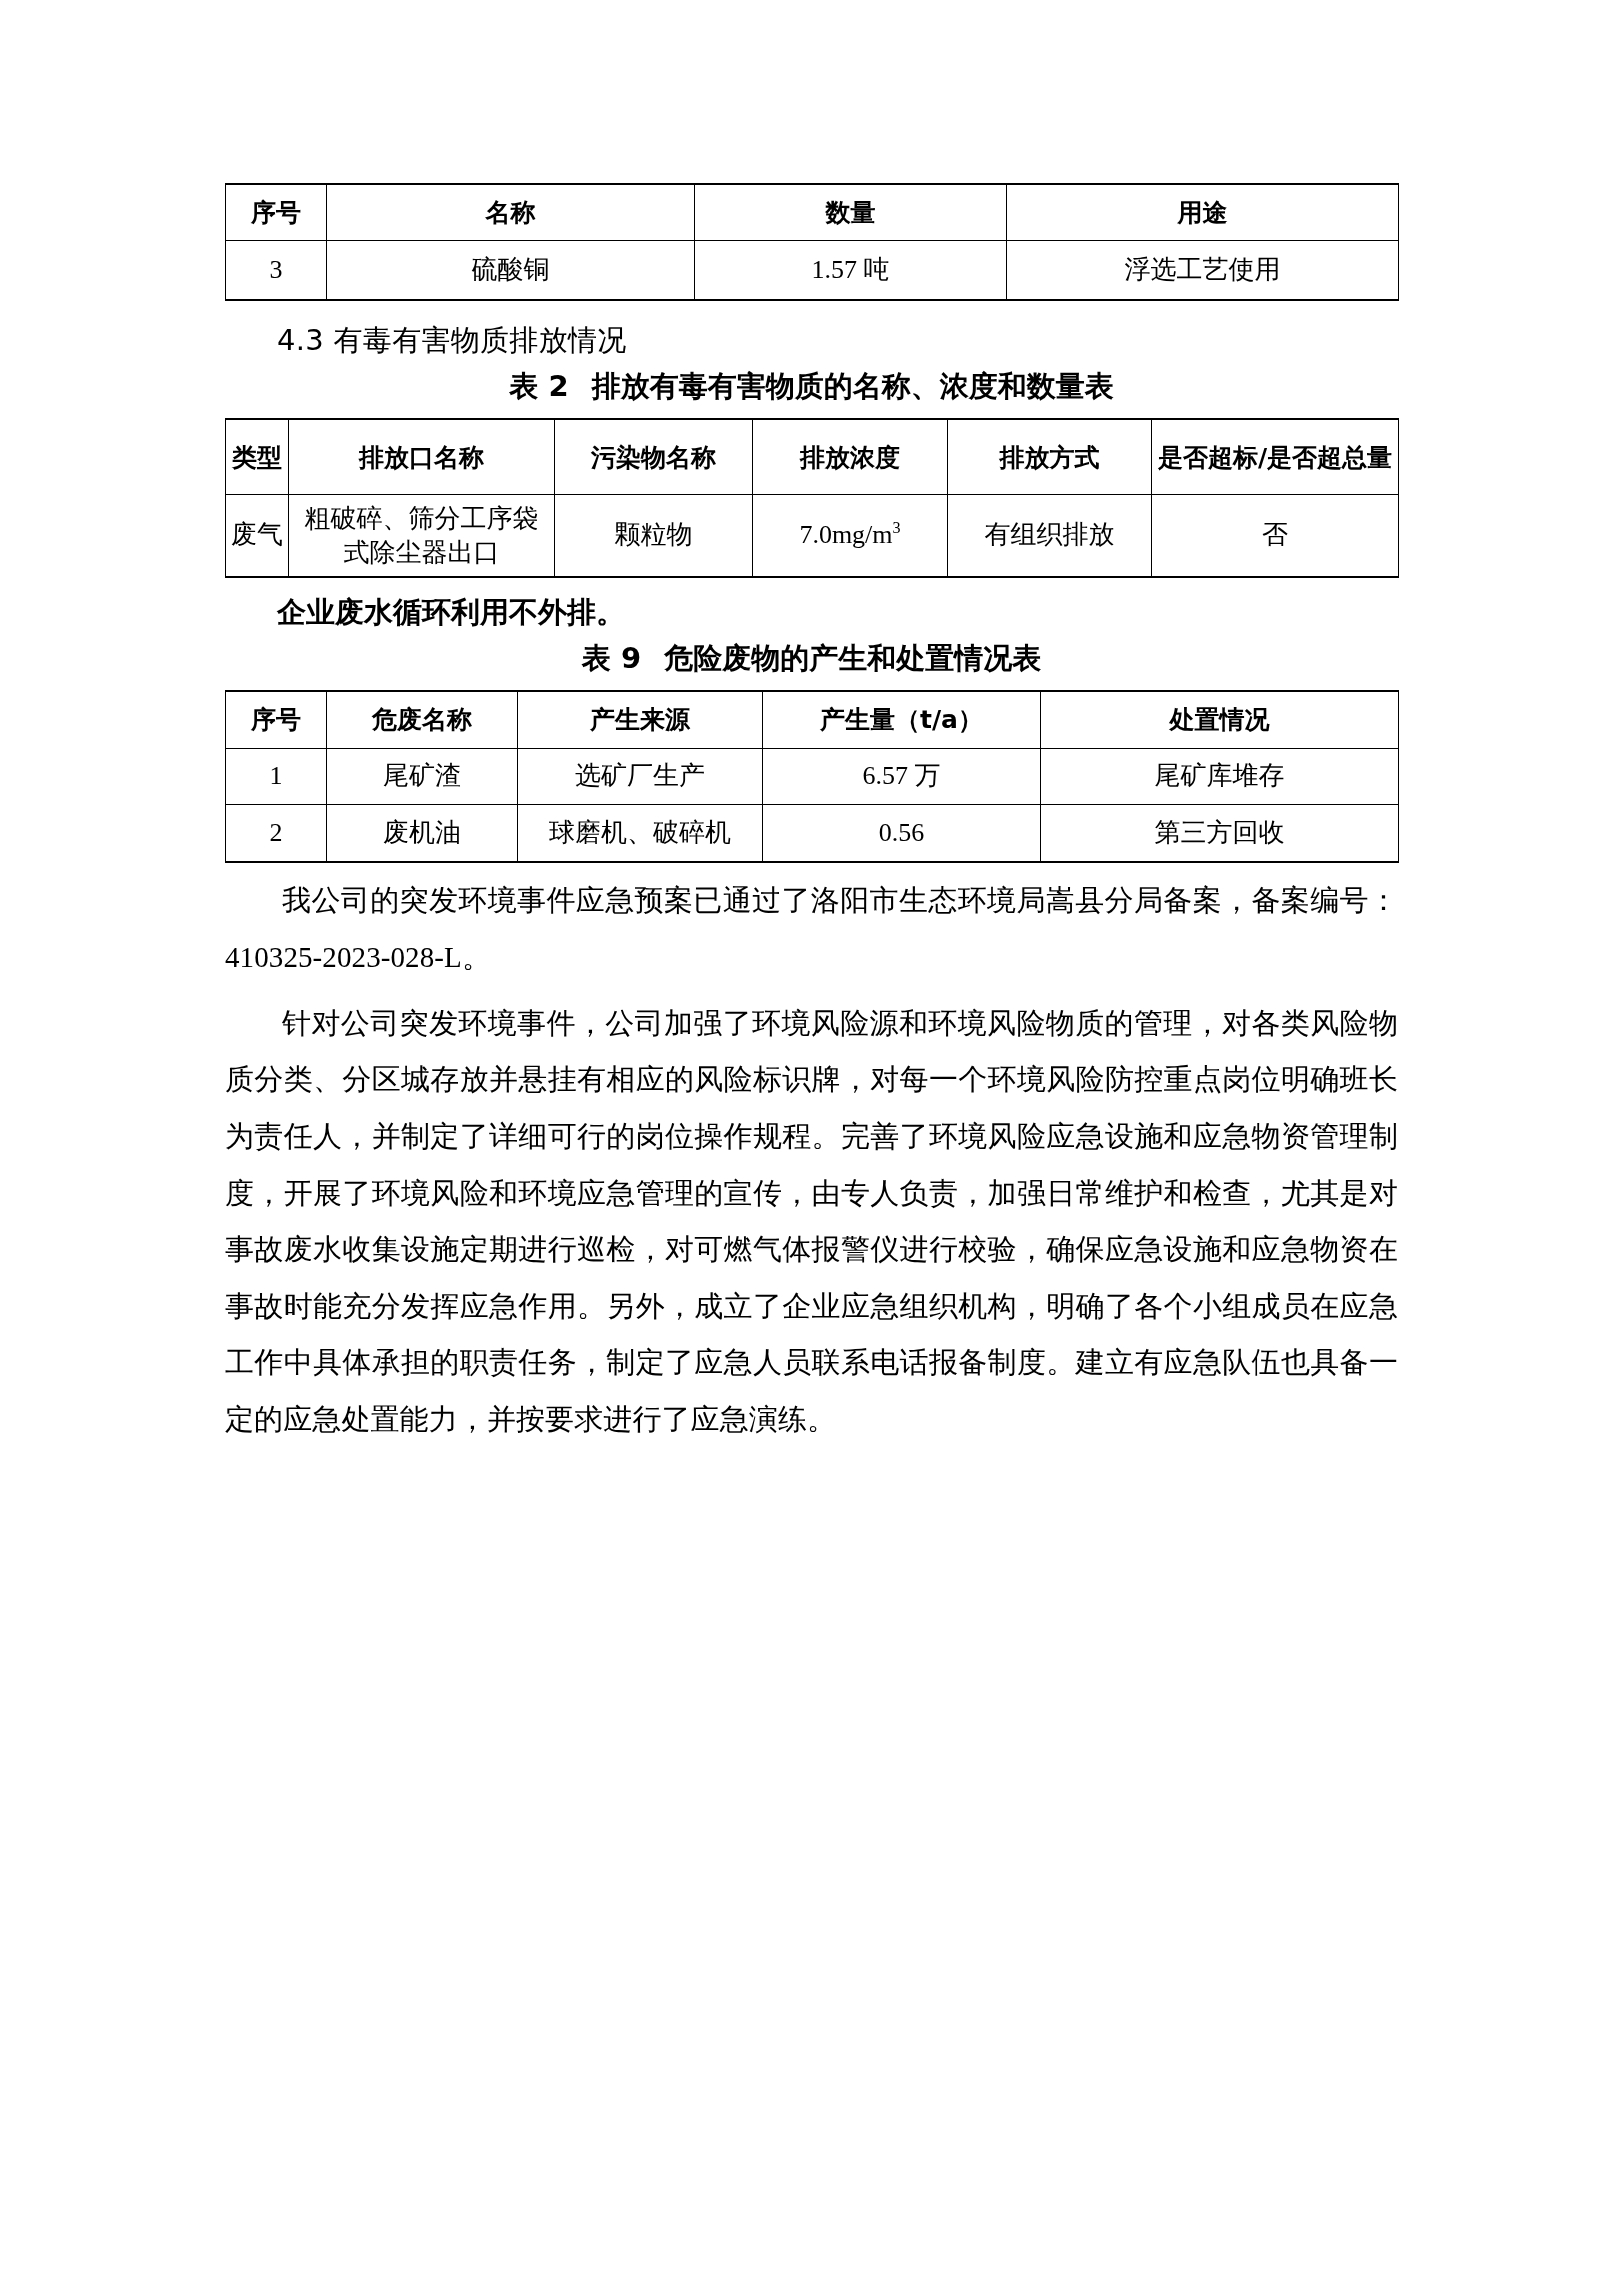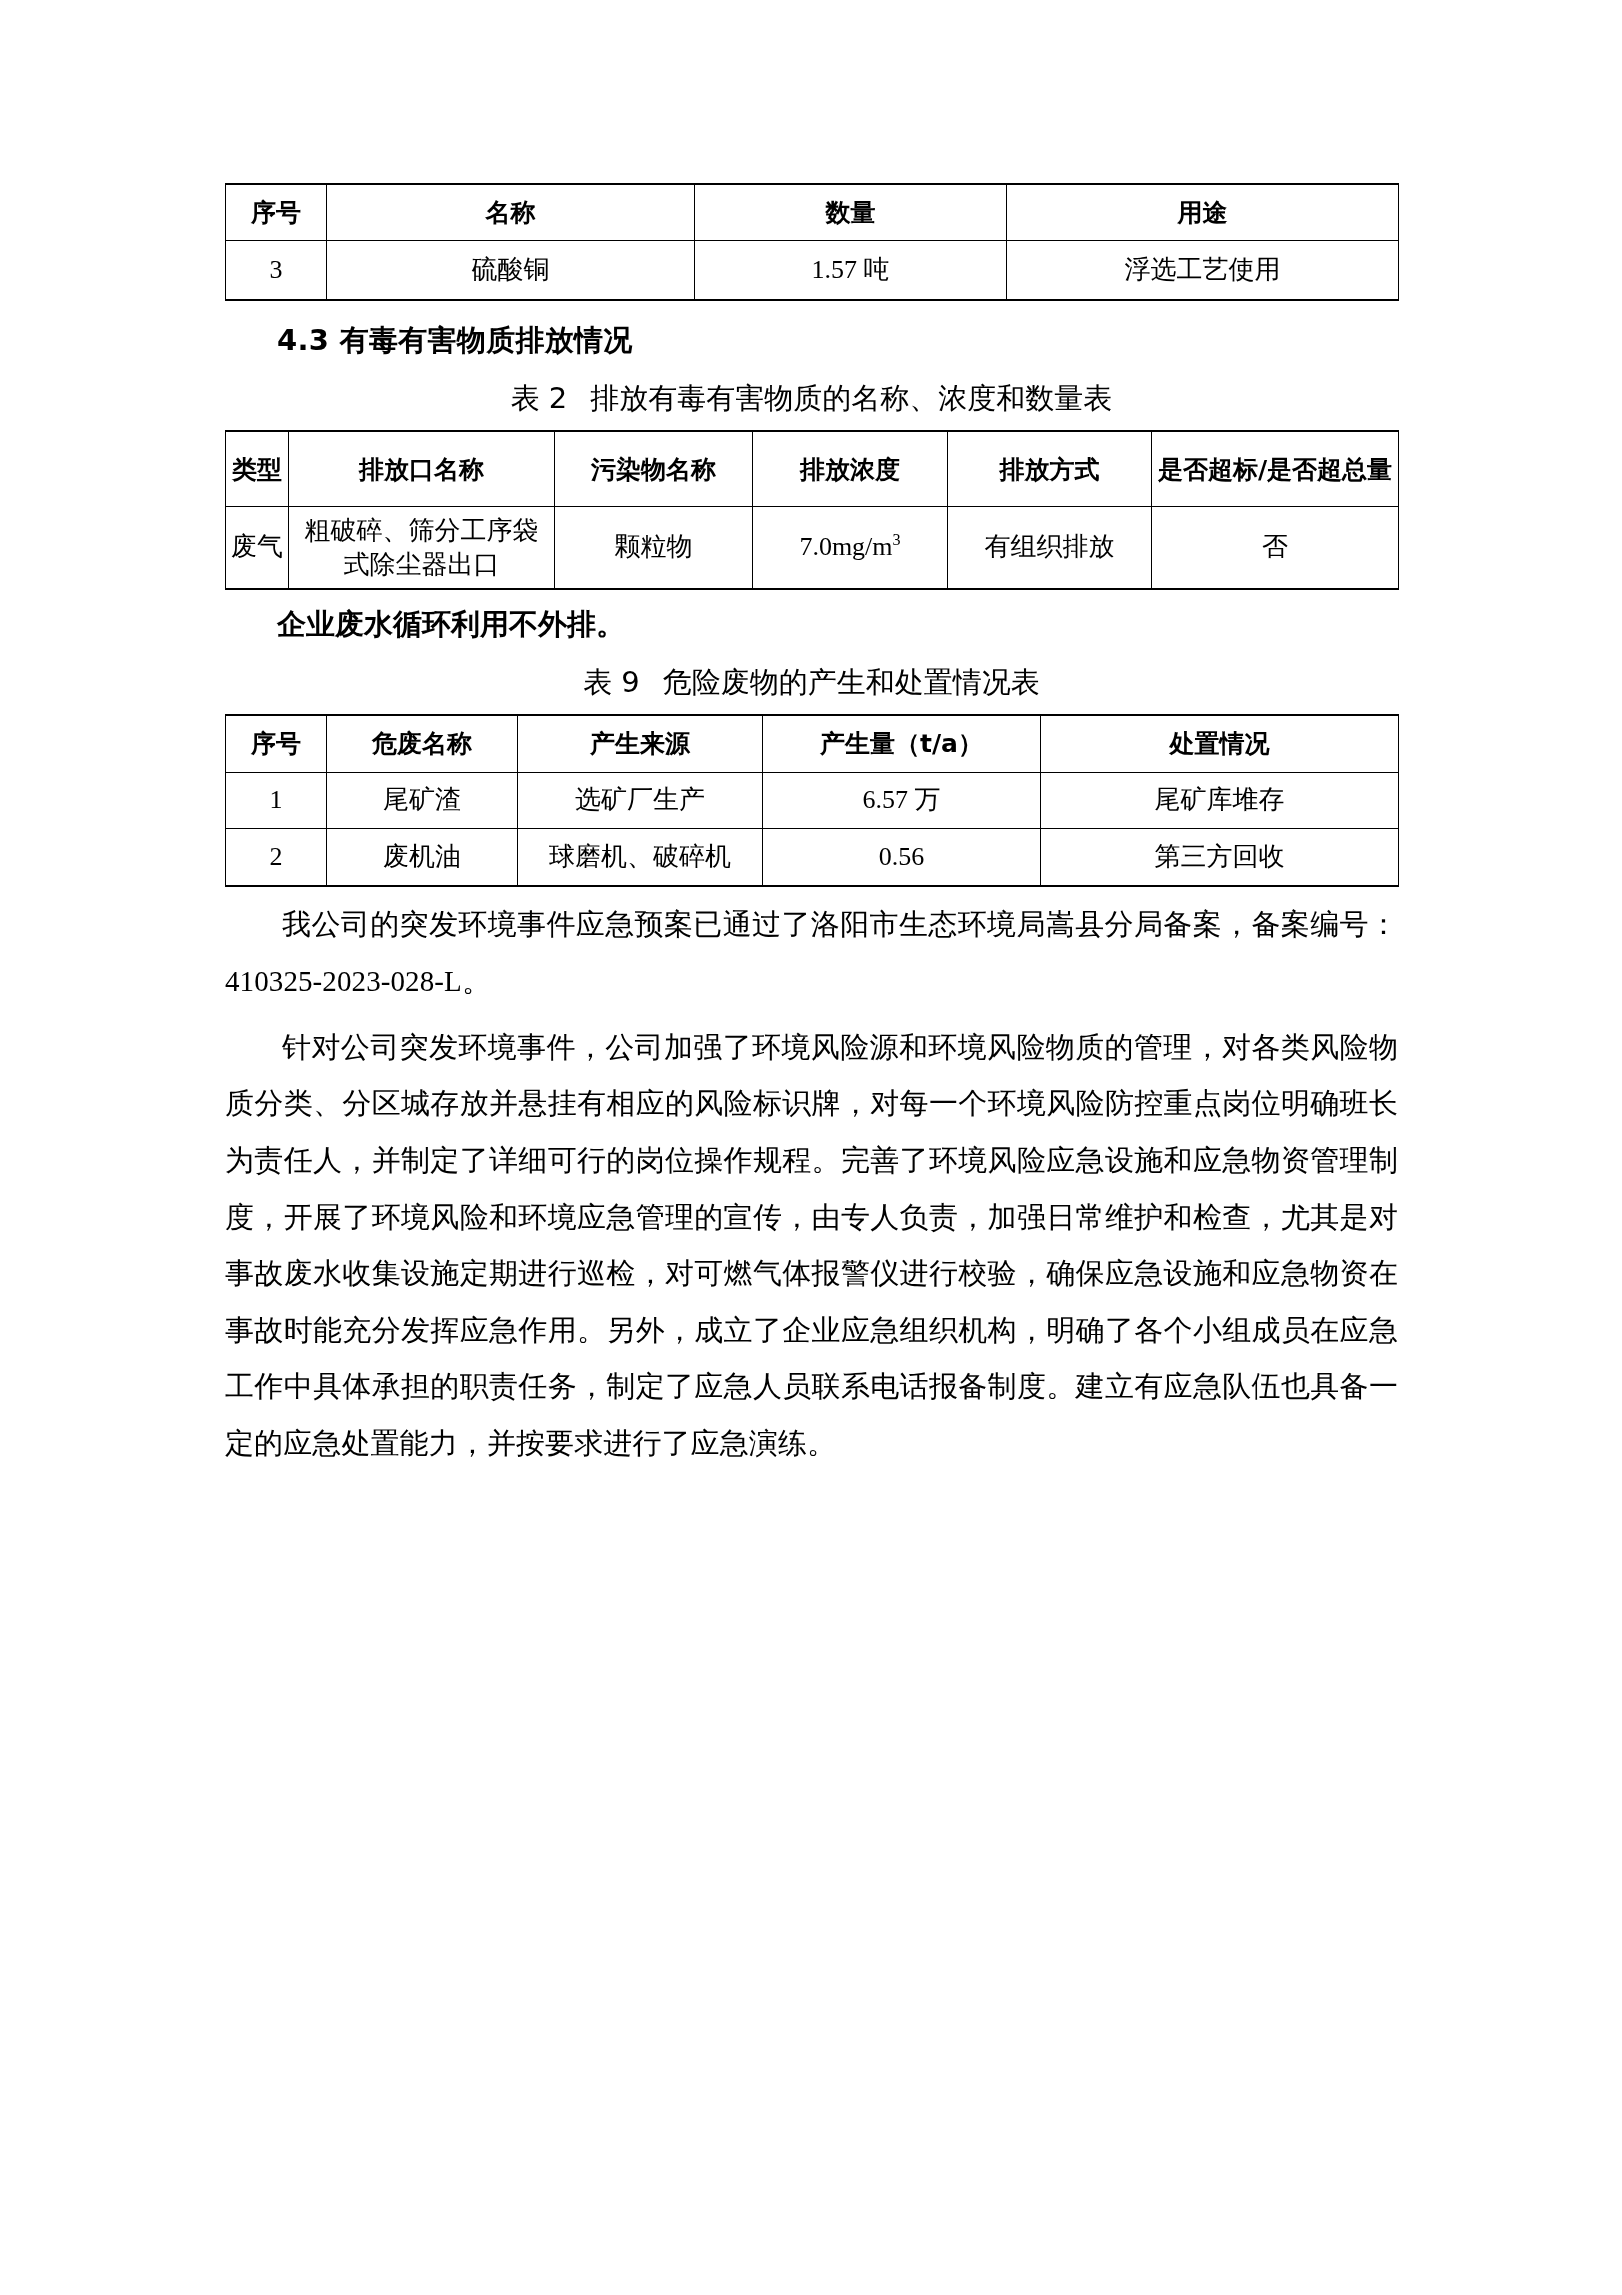--- a/index.html
+++ b/index.html
@@ -82,33 +82,33 @@
   .t3 td { height: 42px; }
 
   .num-cell {
     font-family: "Liberation Serif", "DejaVu Serif", serif;
   }
   sup { font-size: 0.62em; vertical-align: super; line-height: 0; }
 
   
   h2.section-heading {
     font-family: "DejaVu Sans", "Liberation Sans", sans-serif;
-    font-weight: bold;
+    font-weight: normal;
     font-size: 29px;
     margin: 17.7px 0 0 0;
     padding-left: 52px;
     line-height: 1.5;
     letter-spacing: 0.3px;
   }
   .table-caption {
     font-family: "DejaVu Sans", "Liberation Sans", sans-serif;
-    font-weight: normal;
+    font-weight: bold;
     font-size: 29px;
     text-align: center;
-    margin: 15px 0 11px 0;
+    margin: 3px 0 11px 0;
     line-height: 1.45;
   }
   .table-caption .cap-gap { display: inline-block; width: 23px; }
 
   .bold-note {
     font-family: "DejaVu Sans", "Liberation Sans", sans-serif;
     font-weight: bold;
     font-size: 29px;
     padding-left: 52px;
     margin: 12.3px 0 0 0;

